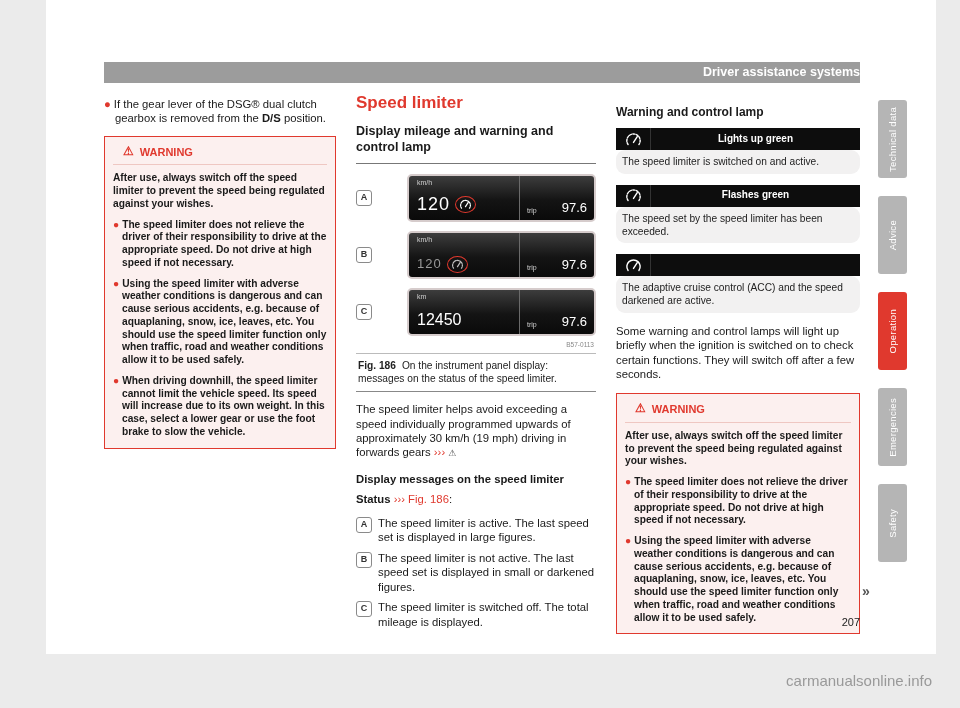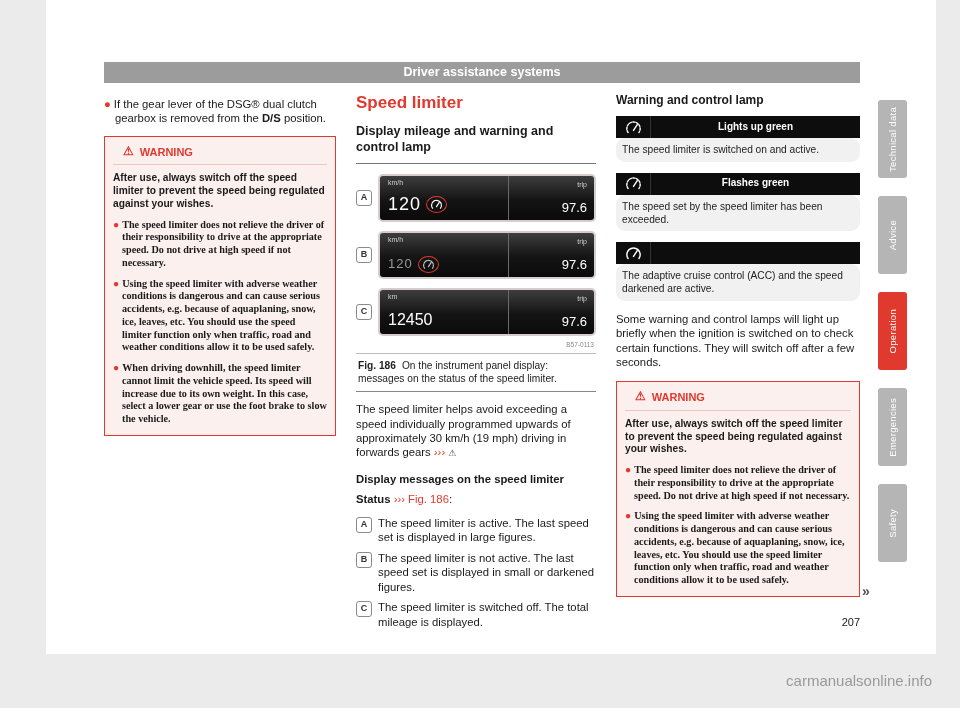--- a/index.html
+++ b/index.html
@@ -1,44 +1,44 @@
 <!DOCTYPE html>
 <html><head>
 <meta charset="utf-8">
 <style>
   html,body{margin:0;padding:0;}
   body{width:960px;height:708px;background:#ebebeb;font-family:"Liberation Sans",sans-serif;position:relative;overflow:hidden;color:#1a1a1a;}
   #page{position:absolute;left:46px;top:0;width:890px;height:654px;background:#fff;}
-  .header-bar{position:absolute;left:58px;top:62px;width:756px;height:21px;background:#9c9c9c;color:#fff;font-weight:bold;font-size:12.5px;text-align:center;line-height:21px;}
+  .header-bar{position:absolute;left:58px;top:62px;width:756px;height:21px;background:#9c9c9c;color:#fff;font-weight:bold;font-size:12.5px;text-align:right;line-height:21px;}
   .col{position:absolute;font-size:11.3px;line-height:1.28;}
   #col1{left:58px;top:97px;width:232px;}
   #col2{left:310px;top:92px;width:240px;}
-  #col3{left:570px;top:93px;width:244px;}
+  #col3{left:570px;top:105px;width:244px;}
   .hang{padding-left:11px;text-indent:-11px;margin:0 0 10px;}
   .bullet{color:#e0392e;margin-right:3px;}
   .warnbox{border:1px solid #e0392e;background:#fcf0ef;padding:7px 8px 1px;margin-top:4px;}
   .warnhead{display:flex;align-items:center;gap:6px;color:#e0392e;font-weight:bold;font-size:11px;border-bottom:1px solid #efc7c2;padding:0 0 5px 10px;margin-bottom:7px;}
   .warnhead .tri{font-size:12px;}
   .warnbox p{font-size:10.2px;line-height:1.25;font-weight:bold;margin:0 0 8px;color:#1a1a1a;}
-  .warnbox p.hangb{padding-left:9px;text-indent:-9px;font-family:Liberation Serif, serif;}
+  .warnbox p.hangb{padding-left:9px;text-indent:-9px;}
   
   .red-title{color:#e0392e;font-size:17px;font-weight:bold;margin:0 0 9px;}
   .subhead{font-weight:bold;font-size:12.5px;line-height:1.3;margin:0;padding-bottom:8px;border-bottom:1px solid #777;}
   .figure{margin-top:10px;}
   .fig-row{display:flex;align-items:center;margin-bottom:9px;}
   .fig-letter{width:14px;height:14px;border:1px solid #8a8a8a;border-radius:3px;font-size:9px;font-weight:bold;color:#333;display:flex;align-items:center;justify-content:center;margin-right:6px;flex:none;background:#fff;}
-  .panel{flex:1;height:44px;border:2px solid #d6cccc;border-radius:5px;background:linear-gradient(180deg,#3d3d3d 0%,#141414 55%,#0a0a0a 100%);display:flex;overflow:hidden;}
+  .panel{flex:1;height:44px;border:2px solid #d6cccc;border-radius:5px;background:linear-gradient(180deg,#3d3d3d 0%,#141414 55%,#0a0a0a 100%);display:flex;overflow:hidden;margin-left:29px;}
   .panel-main{flex:1.6;padding:3px 6px 4px 8px;display:flex;flex-direction:column;justify-content:space-between;}
   .unit{font-size:7px;color:#cfcfcf;}
   .value-row{display:flex;align-items:center;gap:5px;}
   .value{font-size:18px;color:#fff;letter-spacing:1px;}
   .value.dim{font-size:13px;color:#9a9a9a;}
   .value.odo{font-size:16px;letter-spacing:0;}
   .annot{border:1.5px solid #e0392e;border-radius:50%;padding:2px 3px;display:inline-flex;align-items:center;justify-content:center;}
-  .panel-trip{flex:1;border-left:1px solid #6a6a6a;padding:5px 7px 4px;display:flex;flex-direction:column;justify-content:space-between;align-items:flex-end;}
+  .panel-trip{flex:1;border-left:1px solid #6a6a6a;padding:5px 7px 4px;display:flex;justify-content:space-between;align-items:flex-end;}
   .trip-label{font-size:7px;color:#cfcfcf;}
   .trip-value{font-size:13px;color:#fff;}
   .fig-code{text-align:right;font-size:6.5px;color:#888;margin:-4px 2px 3px 0;}
   .caption{border-top:1px solid #bbb;border-bottom:1px solid #888;padding:5px 2px 6px;font-size:10.2px;line-height:1.3;color:#222;}
   .caption .fig-label{font-weight:bold;margin-right:6px;}
   .body-p{margin:10px 0 0;}
   .ref{color:#e0392e;}
   .tri-small{font-size:9px;color:#444;}
   .bold-head{font-weight:bold;margin:12px 0 6px;}
   .status-line{margin:0 0 9px;}

